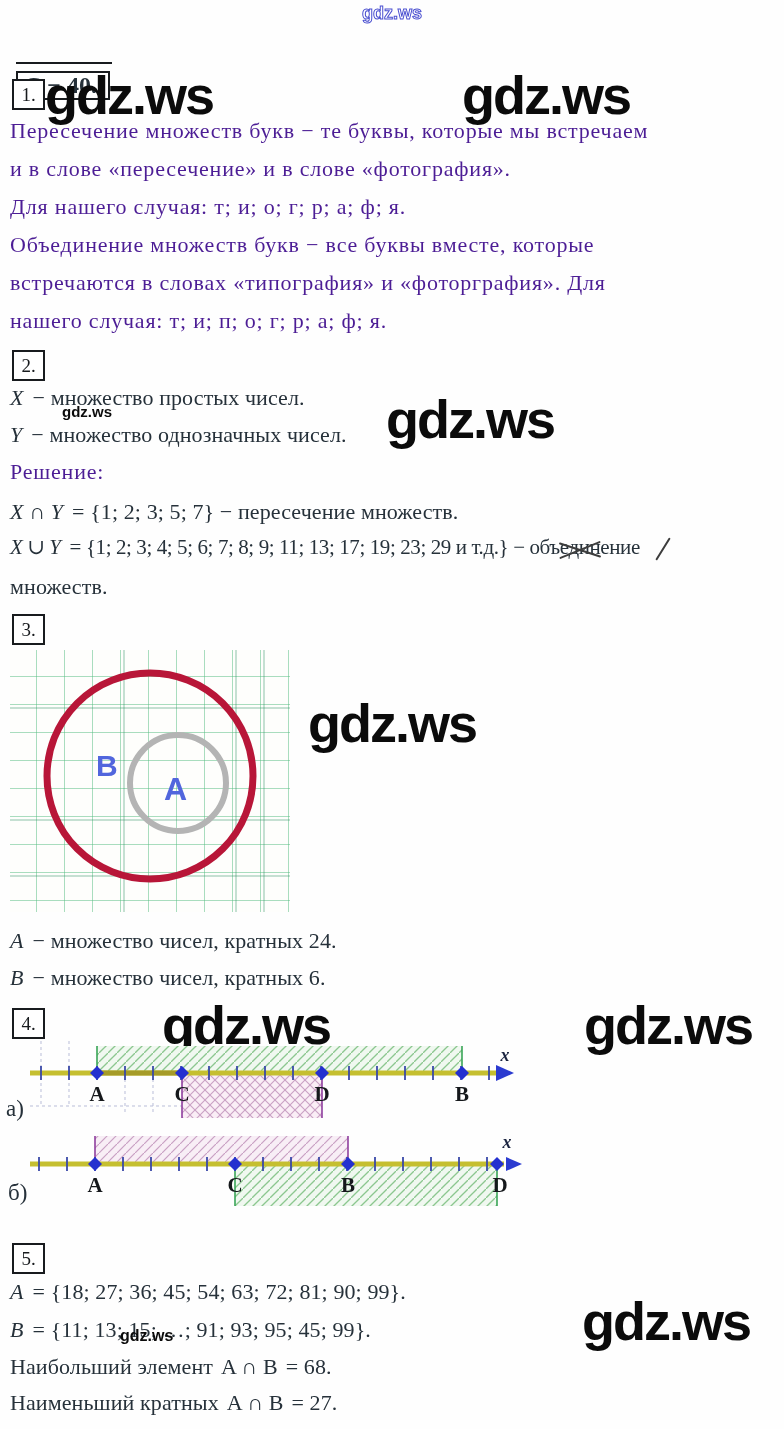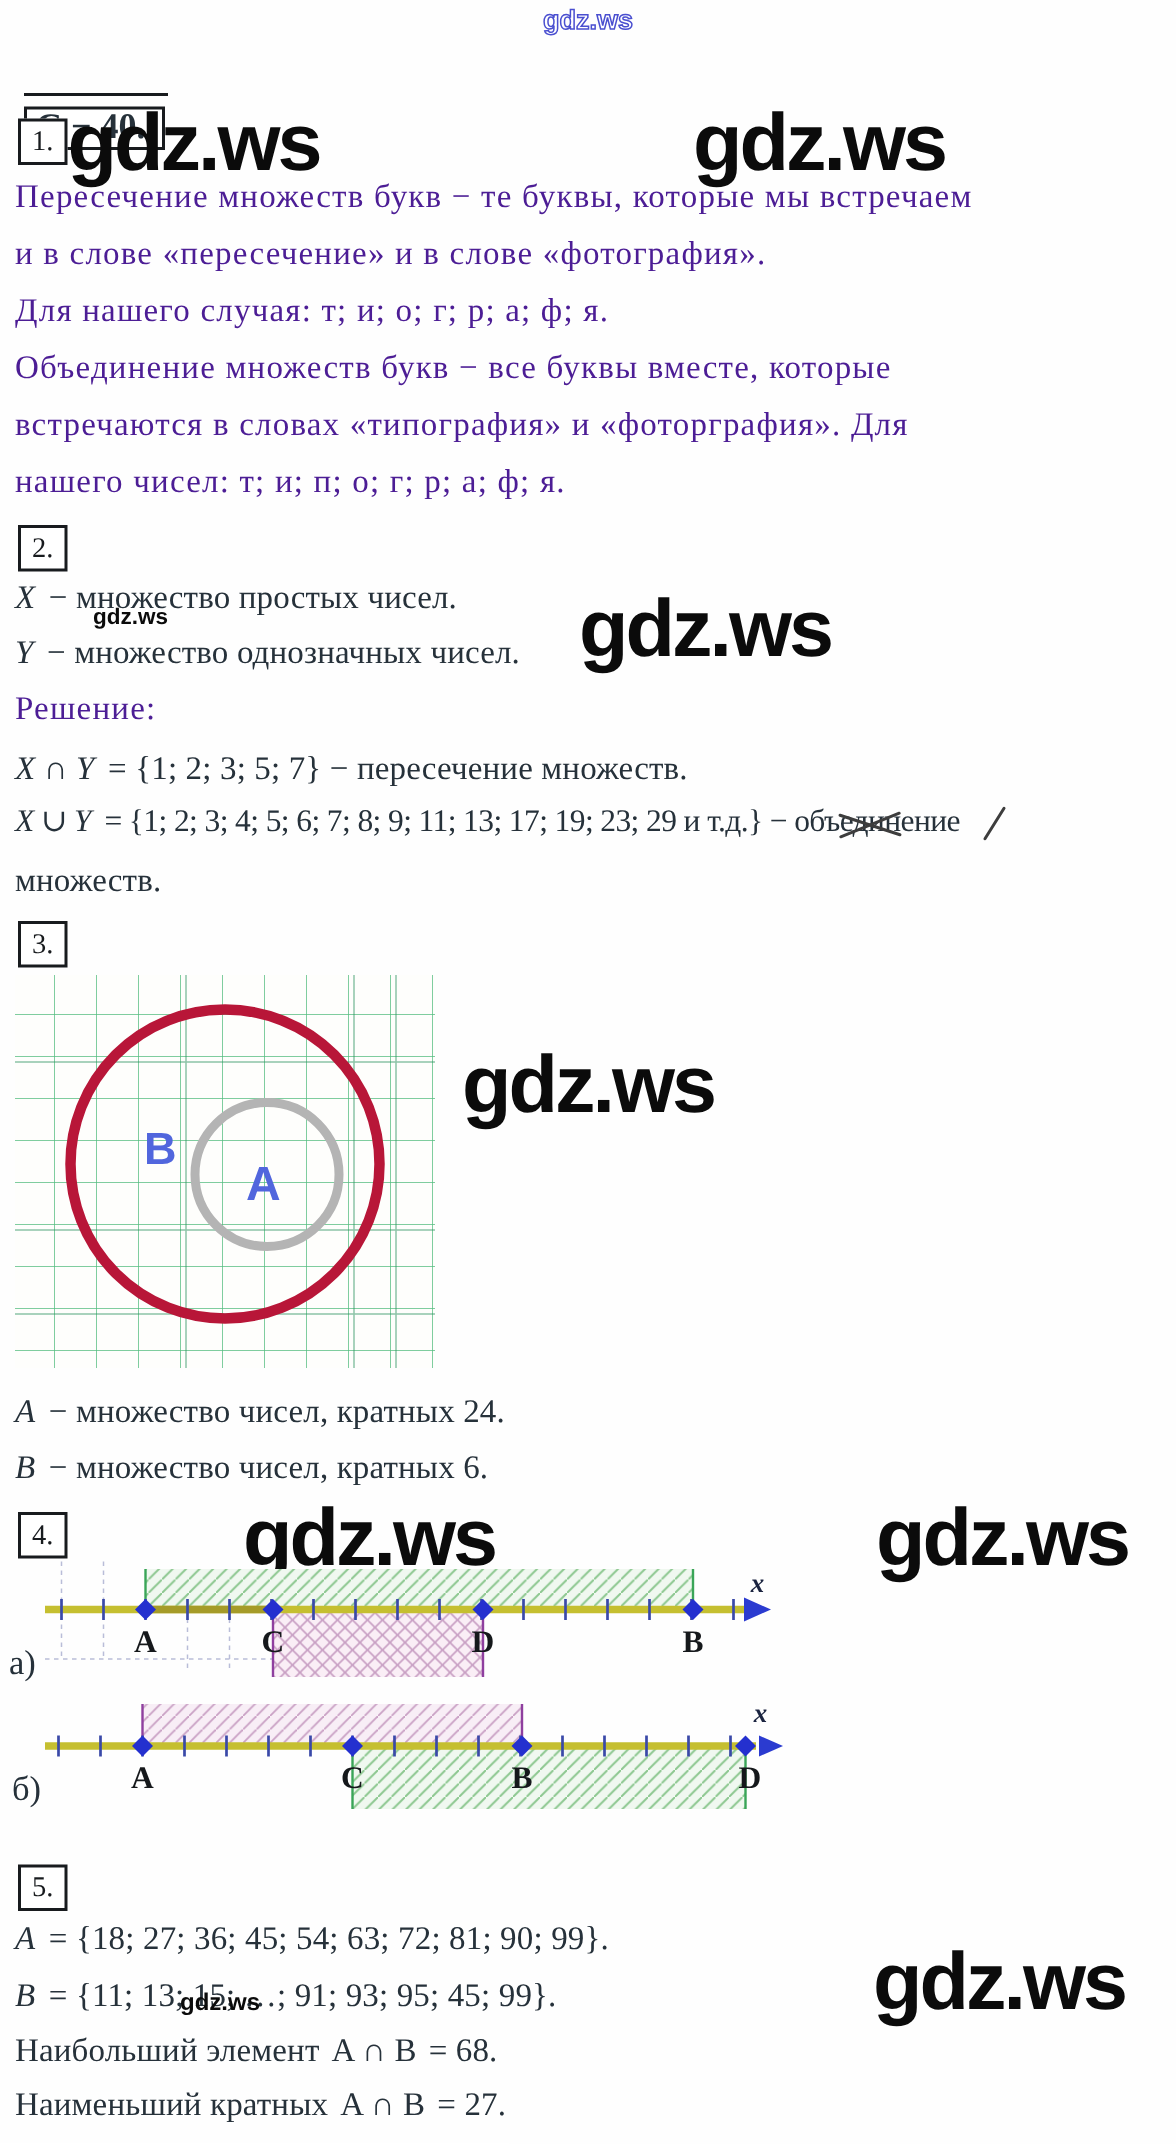--- a/index.html
+++ b/index.html
@@ -64,21 +64,21 @@
 
   <div class="numbox" style="top:79px">1.</div>
   <div class="wm-big" style="left:45px;top:68px">gdz.ws</div>
   <div class="wm-big" style="left:462px;top:68px">gdz.ws</div>
 
   <div class="prose" style="left:10px;top:120px">Пересечение множеств букв − те буквы, которые мы встречаем</div>
   <div class="prose" style="left:10px;top:158px">и в слове «пересечение» и в слове «фотография».</div>
   <div class="prose" style="left:10px;top:196px">Для нашего случая: т; и; о;  г; р; а; ф; я.</div>
   <div class="prose" style="left:10px;top:234px">Объединение множеств букв − все буквы вместе, которые</div>
   <div class="prose" style="left:10px;top:272px">встречаются в словах «типография» и «фоторграфия». Для</div>
-  <div class="prose" style="left:10px;top:310px">нашего чисел:  т; и; п; о; г; р; а;  ф;   я.</div>
+  <div class="prose" style="left:10px;top:310px">нашего случая:  т; и; п; о; г; р; а;  ф;   я.</div>
 
   <div class="numbox" style="top:350px">2.</div>
 
   <div class="formula" style="left:10px;top:387px"><span class="var">X</span><span>− множество простых чисел.</span></div>
   <div class="wm-small" style="left:62px;top:404px">gdz.ws</div>
   <div class="formula" style="left:10px;top:424px"><span class="var">Y</span><span>− множество однозначных чисел.</span></div>
   <div class="wm-big" style="left:386px;top:392px">gdz.ws</div>
 
   <div class="prose" style="left:10px;top:461px">Решение:</div>
   <div class="formula" style="left:10px;top:501px"><span class="var">X ∩ Y</span><span>= {1; 2; 3; 5; 7} − пересечение множеств.</span></div>

